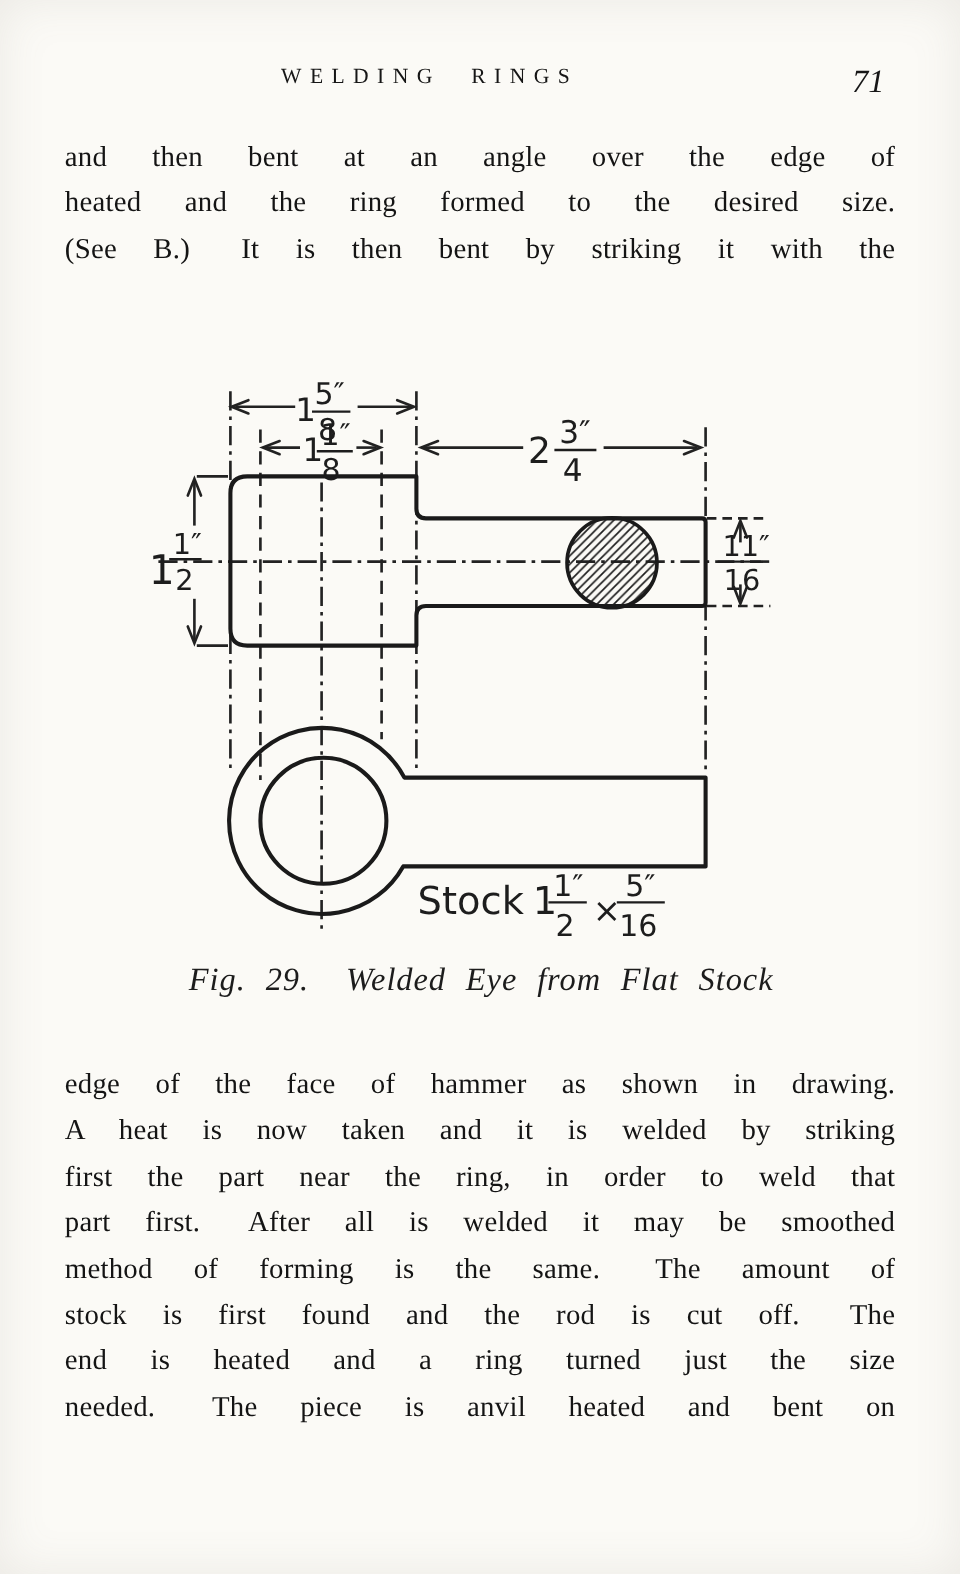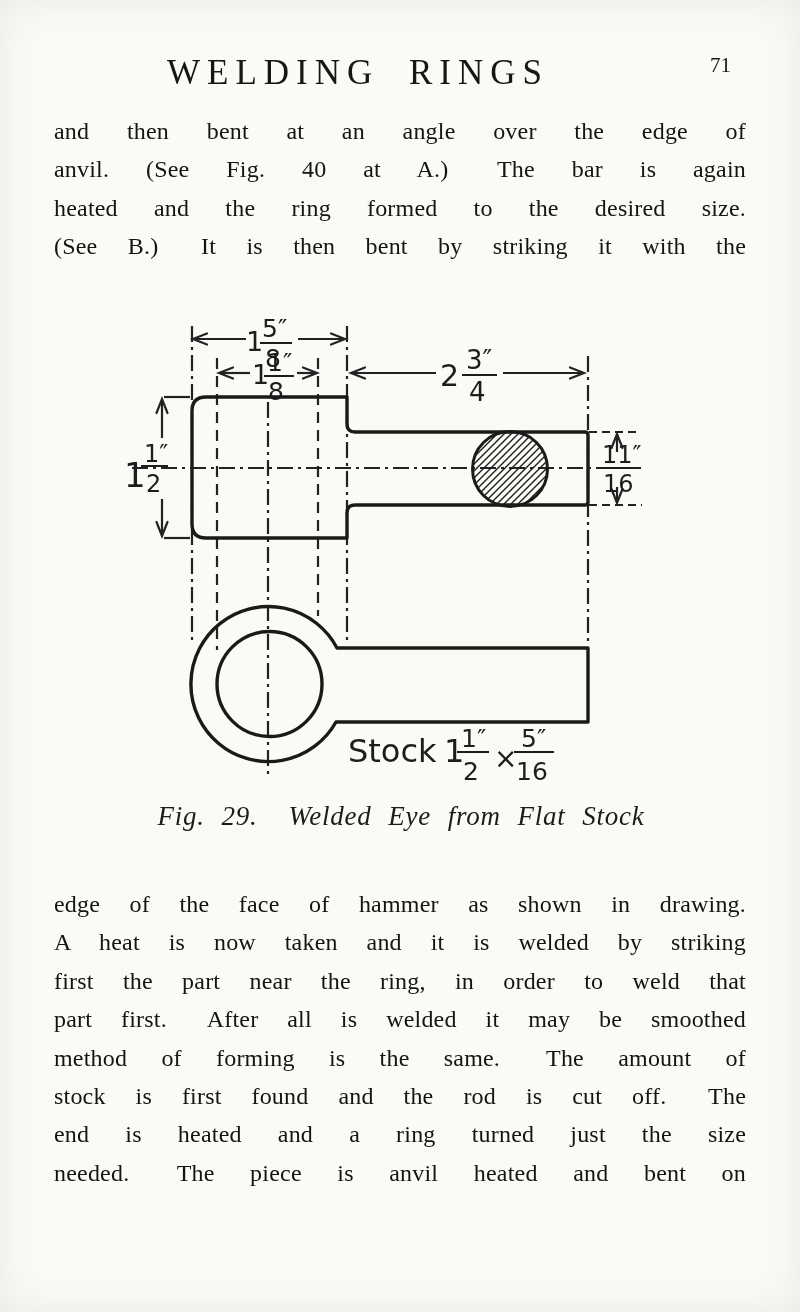--- a/index.html
+++ b/index.html
@@ -18,26 +18,26 @@
     color:var(--ink);
   }
   
   .page::after{
     content:"";position:absolute;inset:0;pointer-events:none;
     box-shadow:inset 0 0 40px rgba(120,115,105,.12);
   }
   .running-head{
     position:absolute;top:53px;left:0;width:716px;height:34px;
     text-align:center;
-    font-size:35px;letter-spacing:7px;word-spacing:14px;
+    font-size:18px;letter-spacing:7px;word-spacing:14px;
     color:#161616;
   }
   .page-number{
     position:absolute;top:53px;left:710px;width:60px;height:34px;
-    font-size:21px;color:#161616;
+    font-size:27px;color:#161616;font-style:italic;
   }
   .para{
     position:absolute;left:54px;width:692px;
     font-size:24px;color:#141414;letter-spacing:.2px;
   }
   .para .line{
     height:38.4px;line-height:38.4px;
     text-align:justify;text-align-last:justify;
     white-space:nowrap;
   }
@@ -73,21 +73,20 @@
 </head>
 <body>
 
 <div class="page">
 
   <div class="running-head">WELDING RINGS</div>
   <div class="page-number">71</div>
 
   <div class="para para-top">
     <div class="line">and then bent at an angle over the edge of</div>
-    <div class="line">anvil. (See Fig. 40 at A.)  The bar is again</div>
     <div class="line">heated and the ring formed to the desired size.</div>
     <div class="line">(See B.)  It is then bent by striking it with the</div>
   </div>
 
   <div class="fig-wrap">
     <svg width="560" height="510" viewBox="120 295 560 510">
       <defs>
         <pattern id="hatch" patternUnits="userSpaceOnUse" width="7" height="7">
           <path d="M-2,2 L2,-2 M0,7 L7,0 M5,9 L9,5" stroke="#1d1d1d" stroke-width="1.4" fill="none"></path>
         </pattern>

